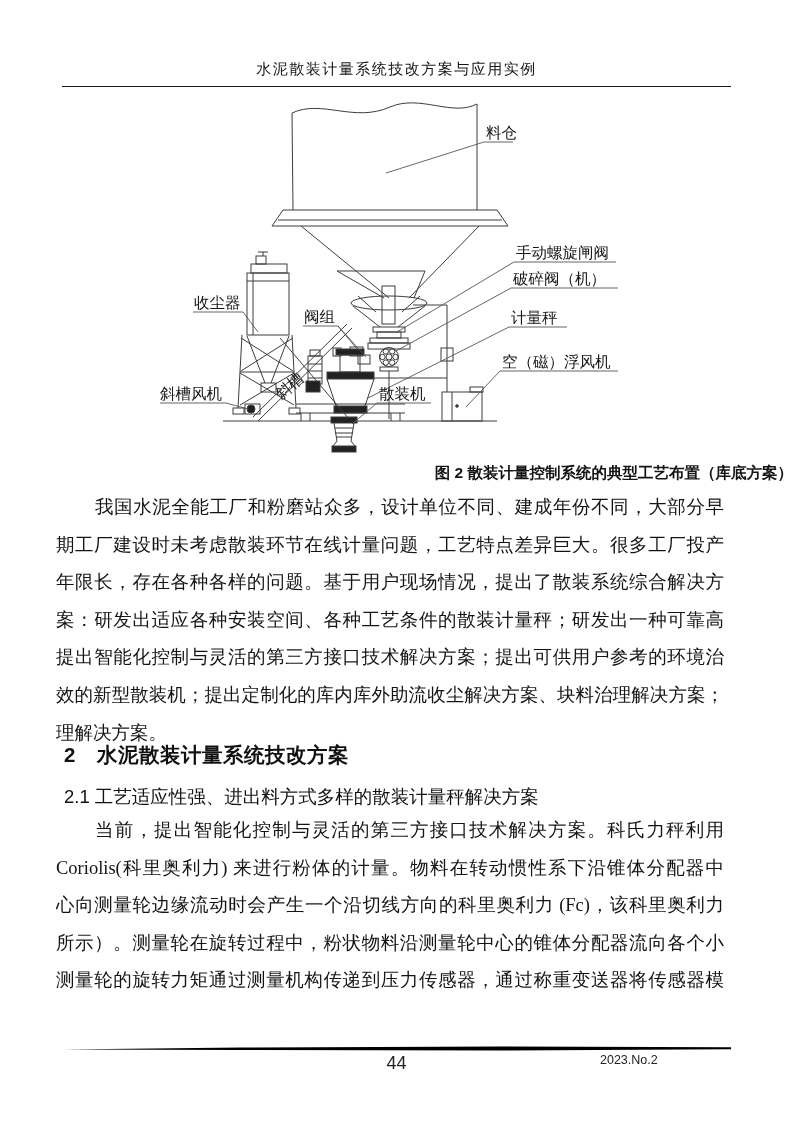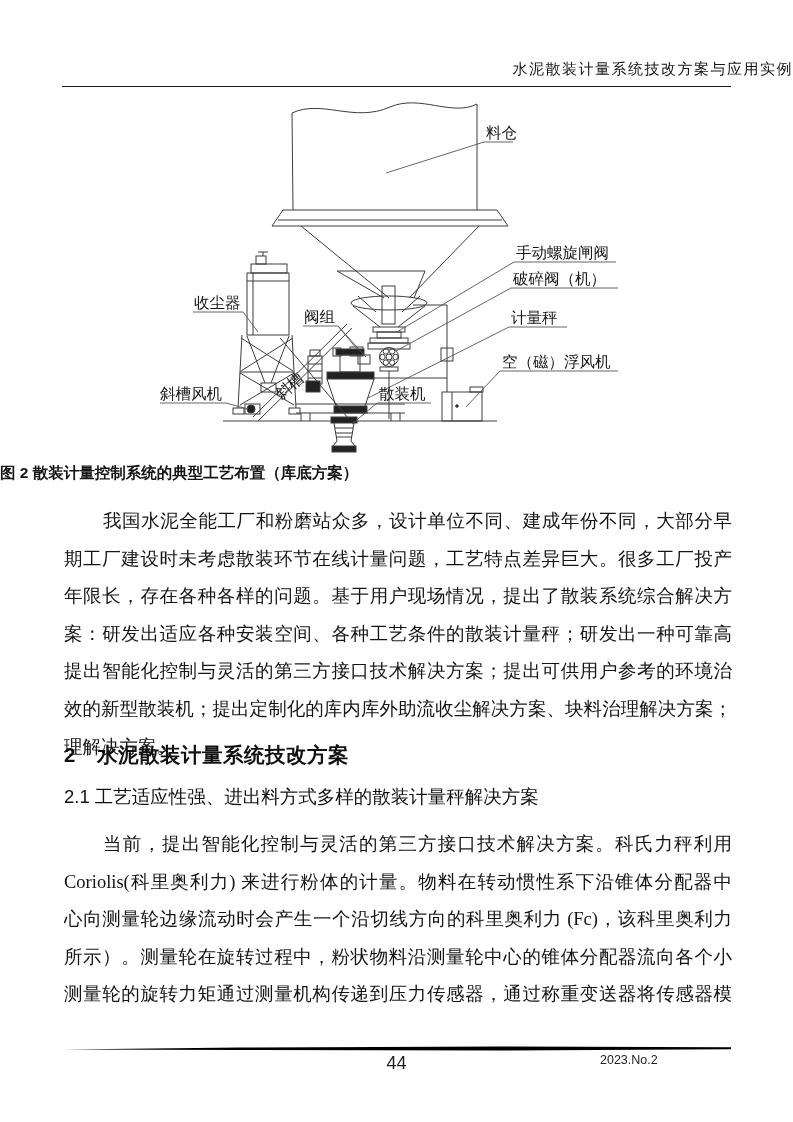--- a/index.html
+++ b/index.html
@@ -2,38 +2,38 @@
 <html><head>
 <meta charset="utf-8">
 <style>
   html,body{margin:0;padding:0;background:#e8e8e8;}
   .page{
     position:relative;width:793px;height:1122px;margin:0 auto;
     background:#ffffff;overflow:hidden;
     font-family:"Liberation Serif","DejaVu Serif",serif;color:#111;
   }
   .header-title{
-    position:absolute;top:60px;left:0;width:100%;text-align:right;
+    position:absolute;top:60px;left:0;width:100%;text-align:center;
     font-size:15px;letter-spacing:1.5px;color:#151515;
   }
   .header-rule{
     position:absolute;top:86px;left:62px;width:669px;height:0;
     border-top:1.6px solid #1a1a1a;
   }
   .figure-svg{position:absolute;top:95px;left:0;width:793px;height:365px;}
   .figure-svg text{
     font-family:"Liberation Sans","DejaVu Sans",sans-serif;
     font-size:15.5px;fill:#161616;
   }
   .fig-caption{
-    position:absolute;top:463px;left:0;width:100%;text-align:left;
+    position:absolute;top:463px;left:0;width:100%;text-align:right;
     font-family:"Liberation Sans","DejaVu Sans",sans-serif;
     font-weight:bold;font-size:15.5px;color:#141414;
   }
-  .body-block{position:absolute;left:64px;width:668px;margin-top:14px;}
+  .body-block{position:absolute;left:56px;width:668px;}
   .pline{
     font-size:18.5px;line-height:37.6px;height:37.6px;
     text-align:justify;text-align-last:justify;color:#141414;
     white-space:normal;overflow:hidden;
   }
   .pline-last{text-align-last:left;}
   .indent{text-indent:39px;}
   .pline sup{font-size:11px;line-height:0;}
   .h2{
     position:absolute;left:64px;top:741px;

